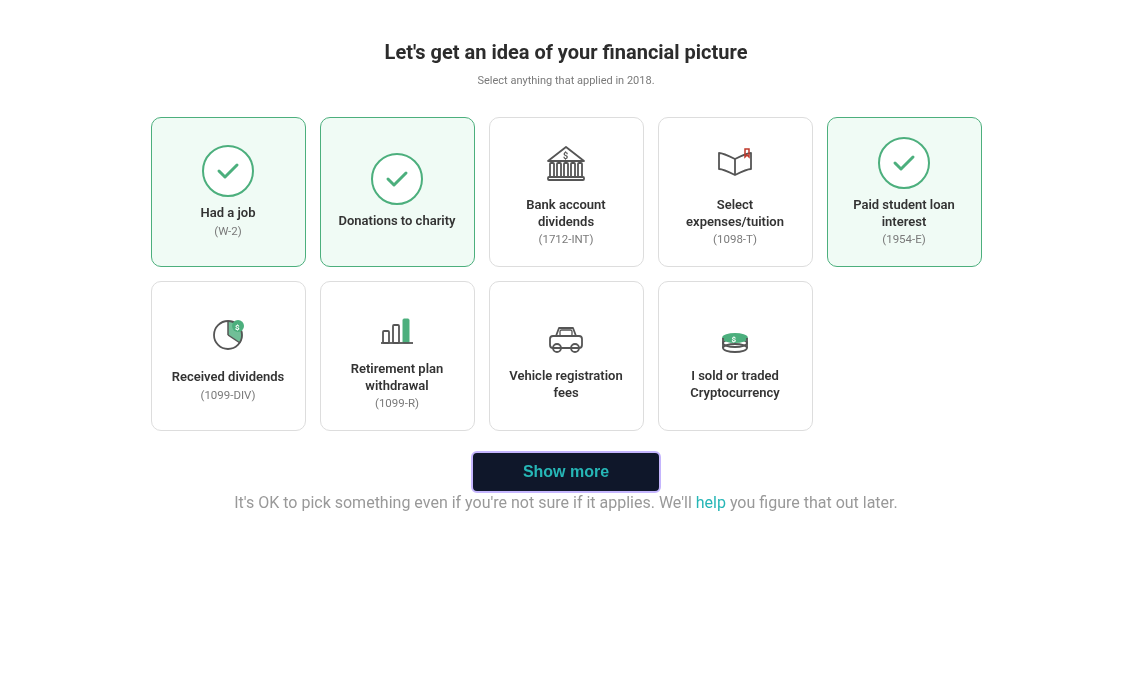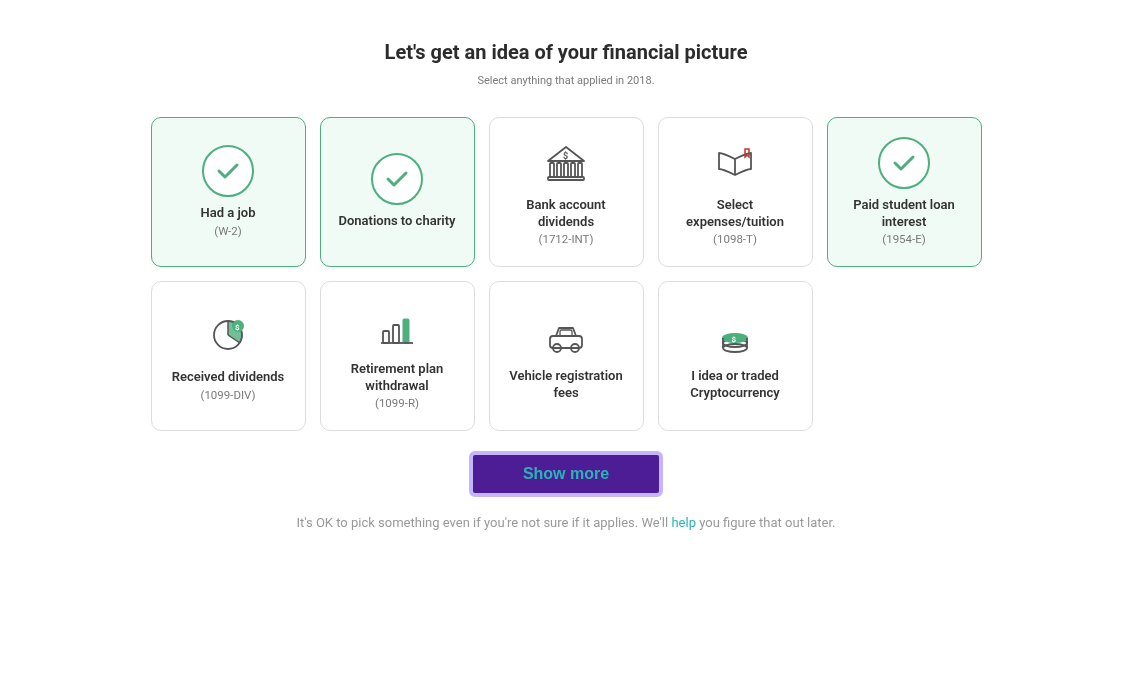--- a/index.html
+++ b/index.html
@@ -82,33 +82,32 @@
       align-items: center;
       justify-content: center;
       background: #fff;
     }
     .check-circle svg {
       width: 28px;
       height: 28px;
     }
     
     .show-more-btn {
-      border: 4px solid #c4b5fd;
-      background: #4c1d95;
+      border: 2px solid #c4b5fd;
+      background: #0f172a;
       color: #26b6b6;
       font-size: 16px;
       font-weight: 600;
       border-radius: 6px;
       padding: 10px 50px;
       cursor: pointer;
-      margin-bottom: 18px;
       transition: background 0.15s;
     }
     .footer-note {
-      font-size: 13px;
+      font-size: 16px;
       color: #999;
       text-align: left;
     }
     .footer-note span.highlight {
       color: #26b6b6;
     }
     
     svg { overflow: visible; }
   </style>
 </head>
@@ -247,21 +246,21 @@
         <line x1="14" y1="35" x2="14" y2="40" stroke="#555" stroke-width="1.8"></line>
         <line x1="38" y1="35" x2="38" y2="40" stroke="#555" stroke-width="1.8"></line>
 
         <ellipse cx="26" cy="30" rx="12" ry="4" fill="#4caf7d"></ellipse>
         <ellipse cx="26" cy="30" rx="12" ry="4" fill="none" stroke="#4caf7d" stroke-width="1.8"></ellipse>
         <line x1="14" y1="30" x2="14" y2="35" stroke="#555" stroke-width="1.8"></line>
         <line x1="38" y1="30" x2="38" y2="35" stroke="#555" stroke-width="1.8"></line>
         <text x="22.5" y="34" font-size="8" fill="white" font-weight="bold">$</text>
       </svg>
     </div>
-    <div class="card-label">I idea or traded Cryptocurrency</div>
+    <div class="card-label">I sold or traded Cryptocurrency</div>
     <div class="card-sublabel"></div>
   </div>
 
 </div>
 
 <button class="show-more-btn">Show more</button>
 
 <p class="footer-note">
   It's OK to pick something even if you're not sure if it applies. We'll <span class="highlight">help</span> you figure that out later.
 </p>

